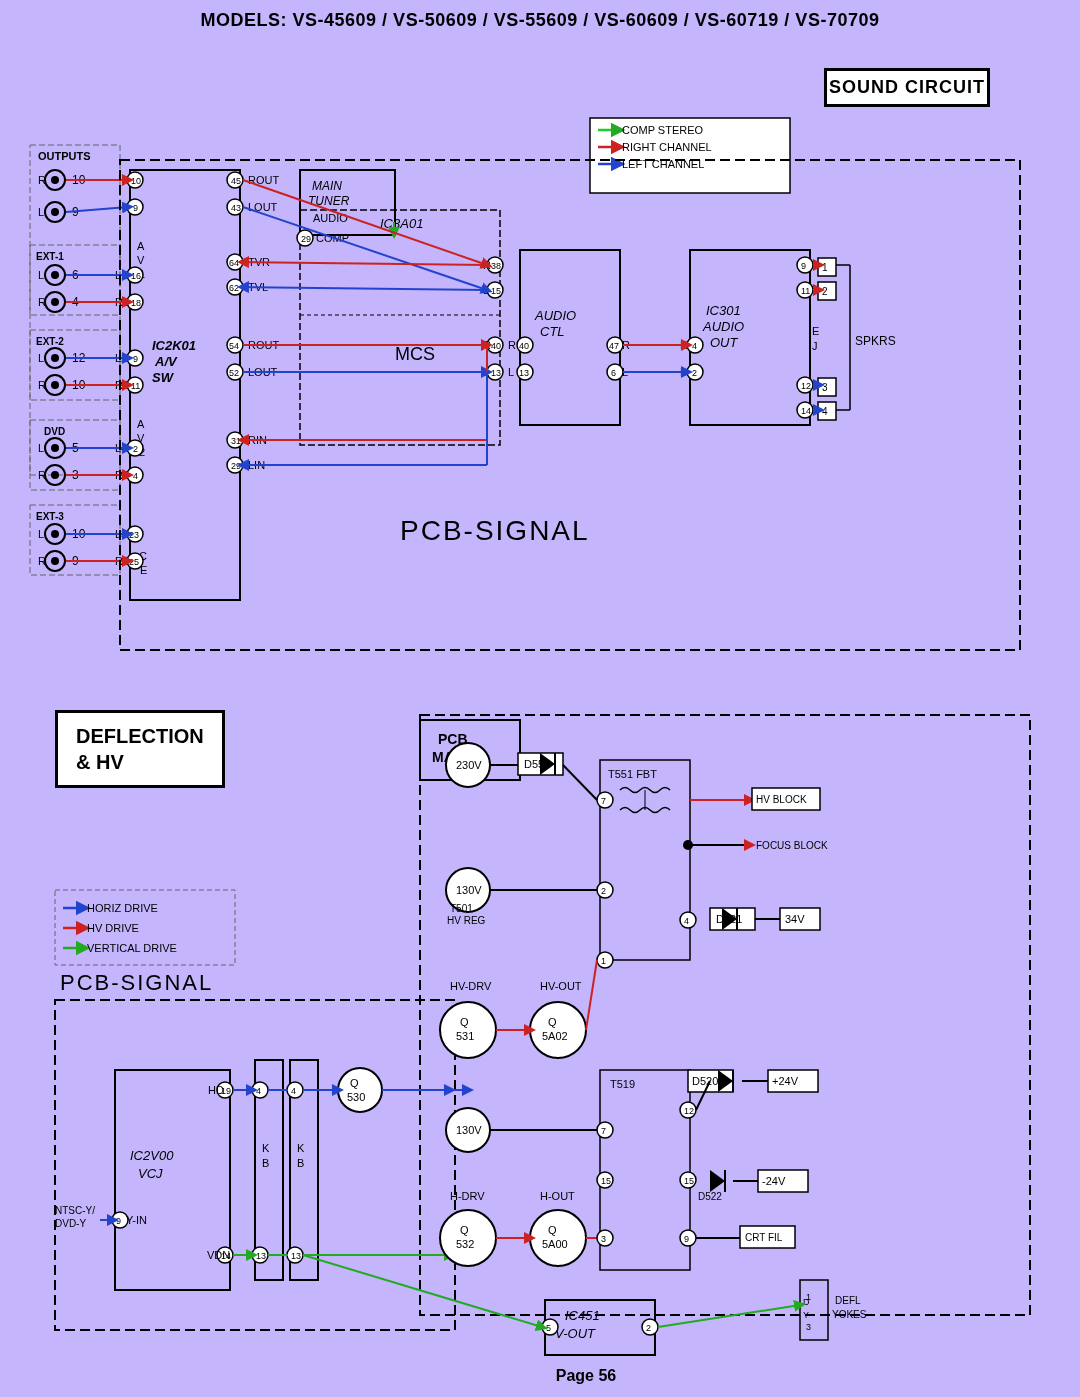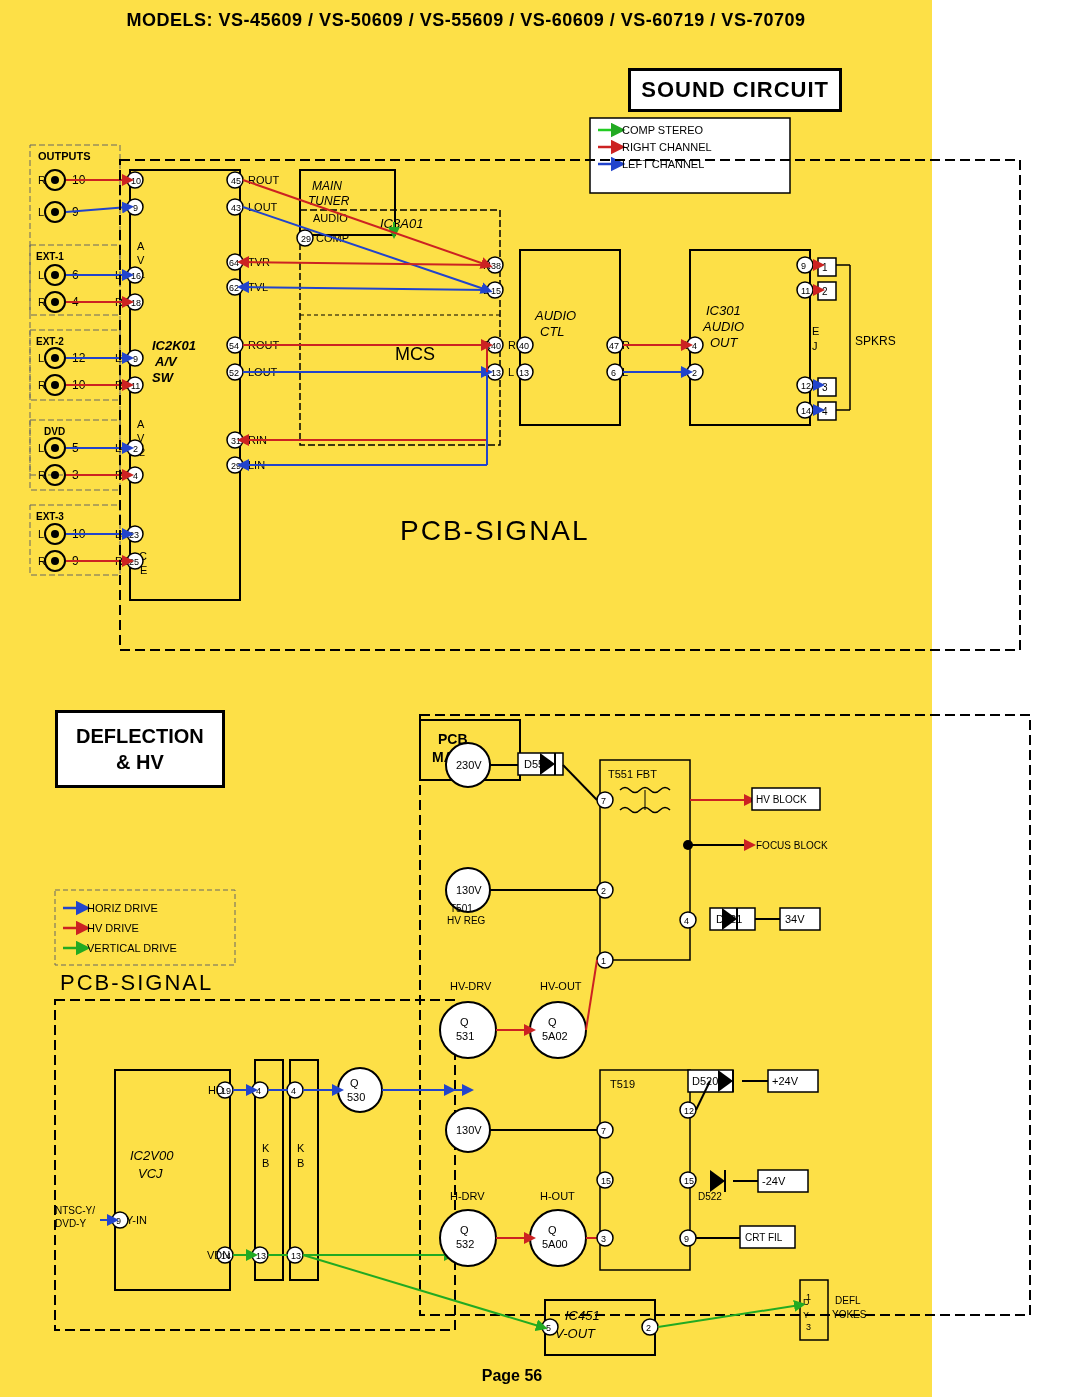--- a/index.html
+++ b/index.html
@@ -5,55 +5,55 @@
     * { box-sizing: border-box; margin: 0; padding: 0; }
     body {
       background: #fff;
       font-family: Arial, sans-serif;
       width: 1080px;
       min-height: 1397px;
       position: relative;
       overflow: hidden;
     }
     .page-container {
-      width: 932px;
+      width: 1080px;
       min-height: 1397px;
-      background: #fde047;
+      background: #c4b5fd;
       position: relative;
       padding: 10px;
     }
     .page-title {
       text-align: center;
       font-weight: bold;
       font-size: 18px;
       margin-bottom: 8px;
       letter-spacing: 0.5px;
     }
     .sound-circuit-label {
       position: absolute;
       top: 68px;
       right: 90px;
       border: 3px solid black;
-      padding: 6px 10px;
-      font-size: 22px;
+      padding: 6px 2px;
+      font-size: 18px;
       font-weight: 900;
       font-family: Arial Black, Arial, sans-serif;
       background: #fff;
       letter-spacing: 1px;
     }
     .deflection-label {
       position: absolute;
       top: 710px;
       left: 55px;
       border: 3px solid black;
       padding: 10px 18px;
       font-size: 20px;
       font-weight: 900;
       background: #fff;
-      text-align: center;
+      text-align: left;
       line-height: 1.3;
     }
     
     .circuit-svg {
       position: absolute;
       top: 50px;
       left: 0;
       width: 1080px;
       height: 620px;
     }

